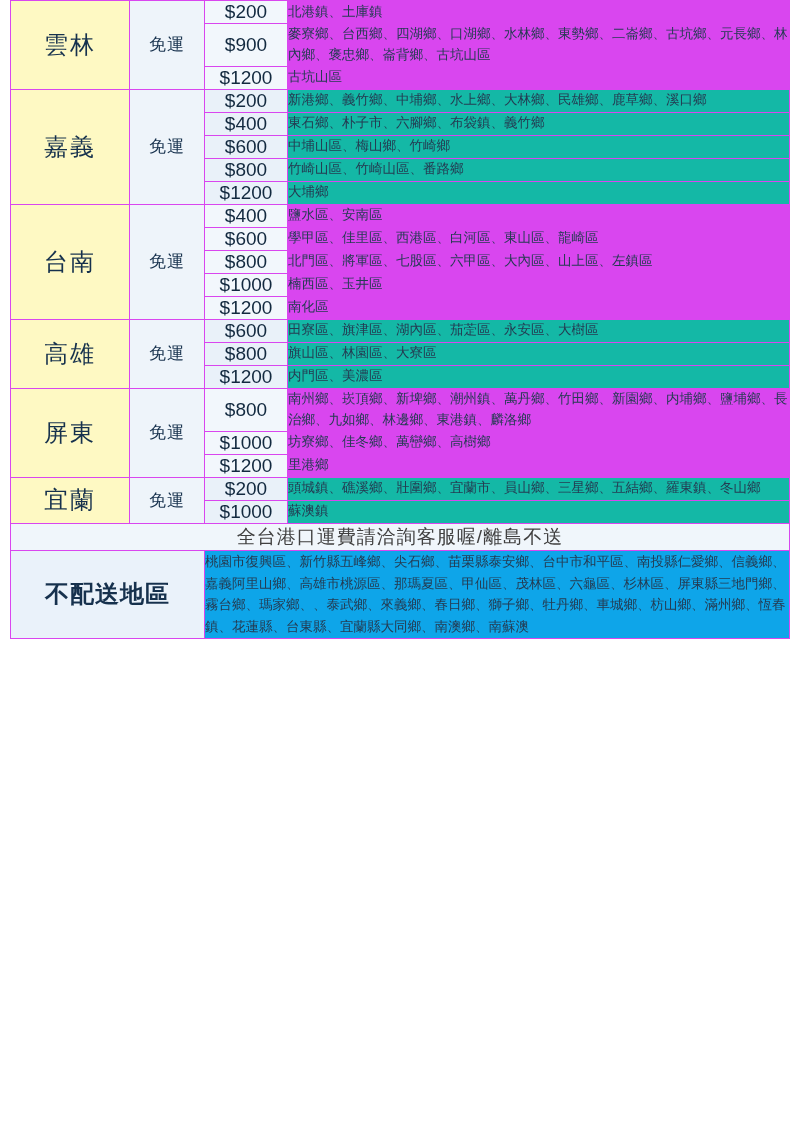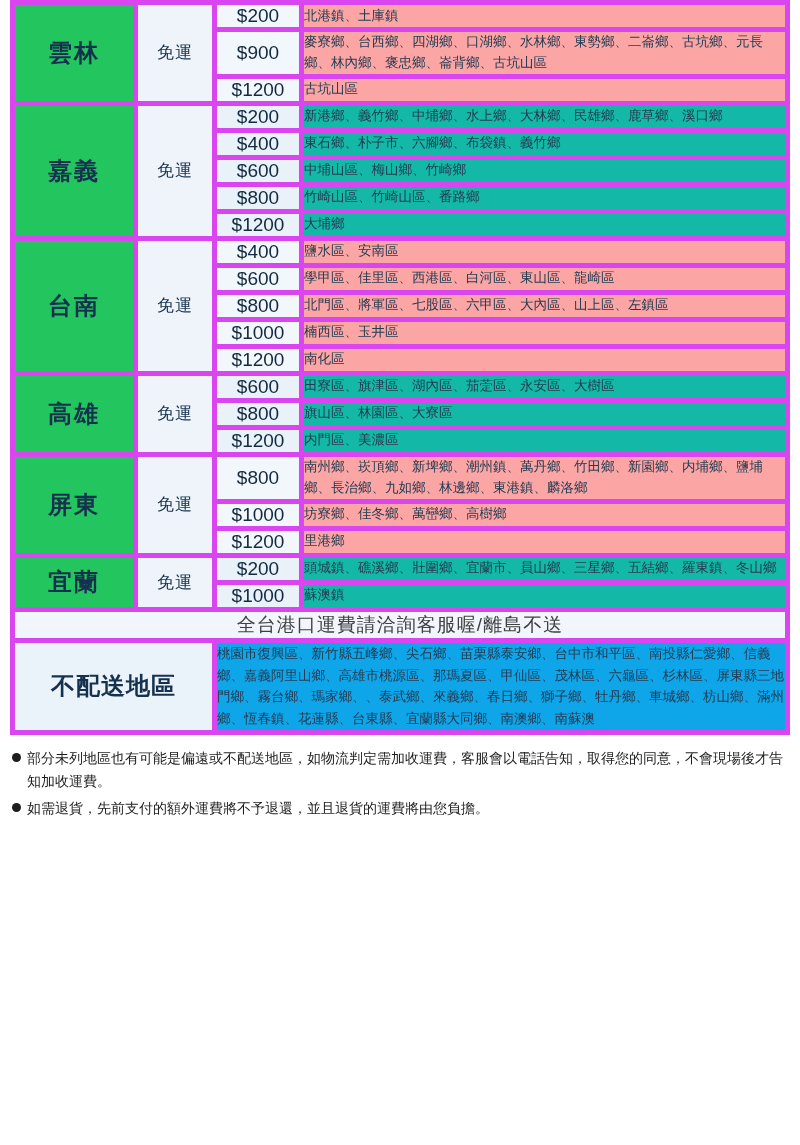--- a/index.html
+++ b/index.html
@@ -18,31 +18,31 @@
     width: 800px;
     box-sizing: border-box;
     padding: 0 10px;
   }
   table.fee {
     width: 780px;
     border-collapse: collapse;
     table-layout: fixed;
   }
   table.fee td {
-    border: 5px solid #d946ef;
+    border: 1px solid #d946ef;
     padding: 0;
     vertical-align: middle;
   }
   .region-cell {
     width: 118px;
     text-align: center;
     font-size: 24px;
-    font-weight: bold;
+    font-weight: normal;
     letter-spacing: 2px;
-    background: #22c55e;
+    background: #fef9c3;
     color: #16314d;
   }
   .ship-cell {
     width: 74px;
     text-align: center;
     font-size: 17px;
     background: #eef4fa;
     color: #16314d;
     letter-spacing: 1px;
   }
@@ -55,21 +55,21 @@
     padding: 6px 0;
   }
   .area-cell {
     font-size: 13.5px;
     line-height: 1.55;
     padding: 7px 10px 7px 12px;
     background: #fbfdff;
     color: #243b52;
   }
   .band-a .price-cell { background: #f2f7fc; }
-  .band-a .area-cell { background: #fca5a5; }
+  .band-a .area-cell { background: #d946ef; }
   .band-b .price-cell { background: #e9f1f9; }
   .band-b .area-cell { background: #14b8a6; }
 
   .footer-note-row td {
     text-align: center;
     font-size: 19px;
     padding: 7px 0;
     background: #f0f6fb;
     color: #404040;
     letter-spacing: 1px;
@@ -227,24 +227,14 @@
       </tr>
 
       <tr>
         <td class="nodeliver-label" colspan="2">不配送地區</td>
         <td class="nodeliver-body" colspan="2">桃園市復興區、新竹縣五峰鄉、尖石鄉、苗栗縣泰安鄉、台中市和平區、南投縣仁愛鄉、信義鄉、嘉義阿里山鄉、高雄市桃源區、那瑪夏區、甲仙區、茂林區、六龜區、杉林區、屏東縣三地門鄉、霧台鄉、瑪家鄉、、泰武鄉、來義鄉、春日鄉、獅子鄉、牡丹鄉、車城鄉、枋山鄉、滿州鄉、恆春鎮、花蓮縣、台東縣、宜蘭縣大同鄉、南澳鄉、南蘇澳</td>
       </tr>
 
     </tbody>
   </table>
 
-  <div class="bullets">
-    <div class="bullet">
-      <span class="dot"></span>
-      <span class="txt">部分未列地區也有可能是偏遠或不配送地區，如物流判定需加收運費，客服會以電話告知，取得您的同意，不會現場後才告知加收運費。</span>
-    </div>
-    <div class="bullet">
-      <span class="dot"></span>
-      <span class="txt">如需退貨，先前支付的額外運費將不予退還，並且退貨的運費將由您負擔。</span>
-    </div>
-  </div>
 
 </div>
 
 </body></html>

